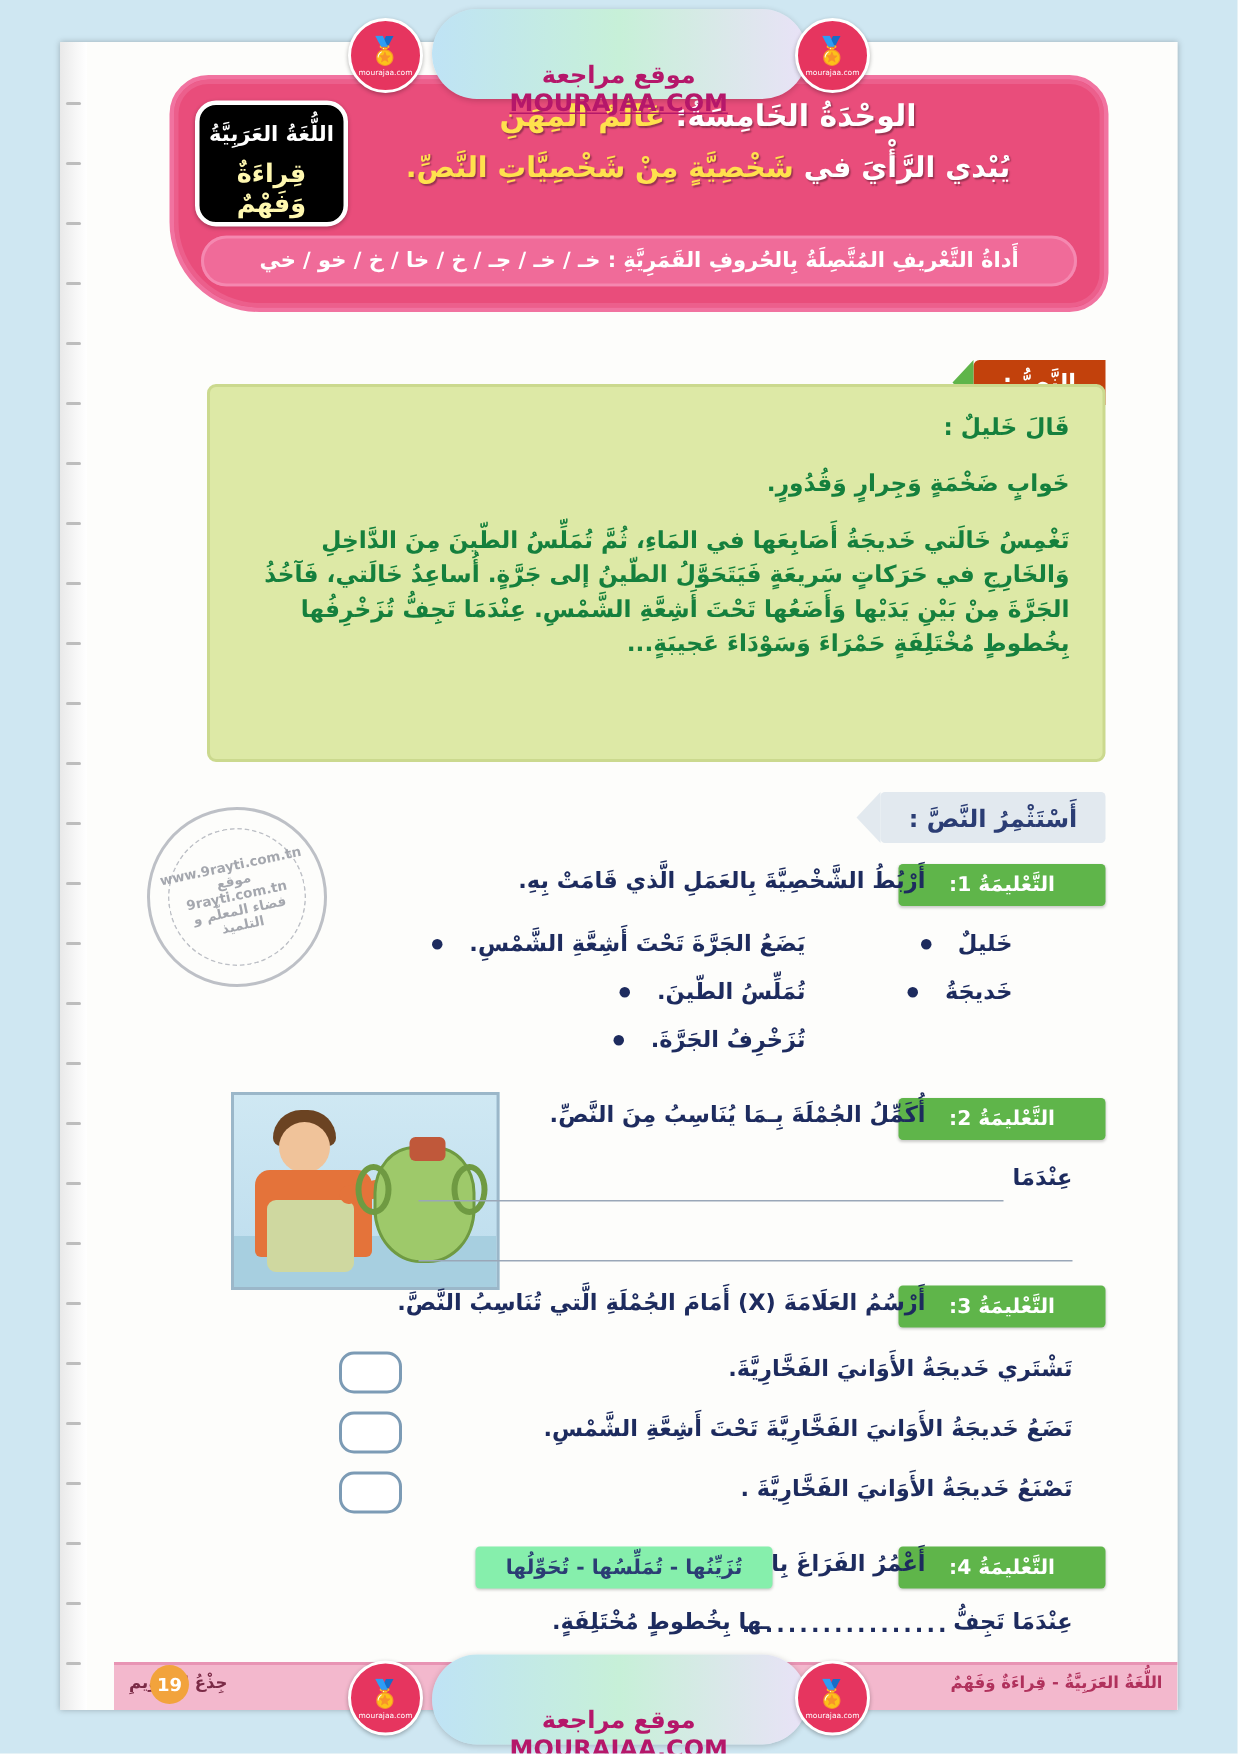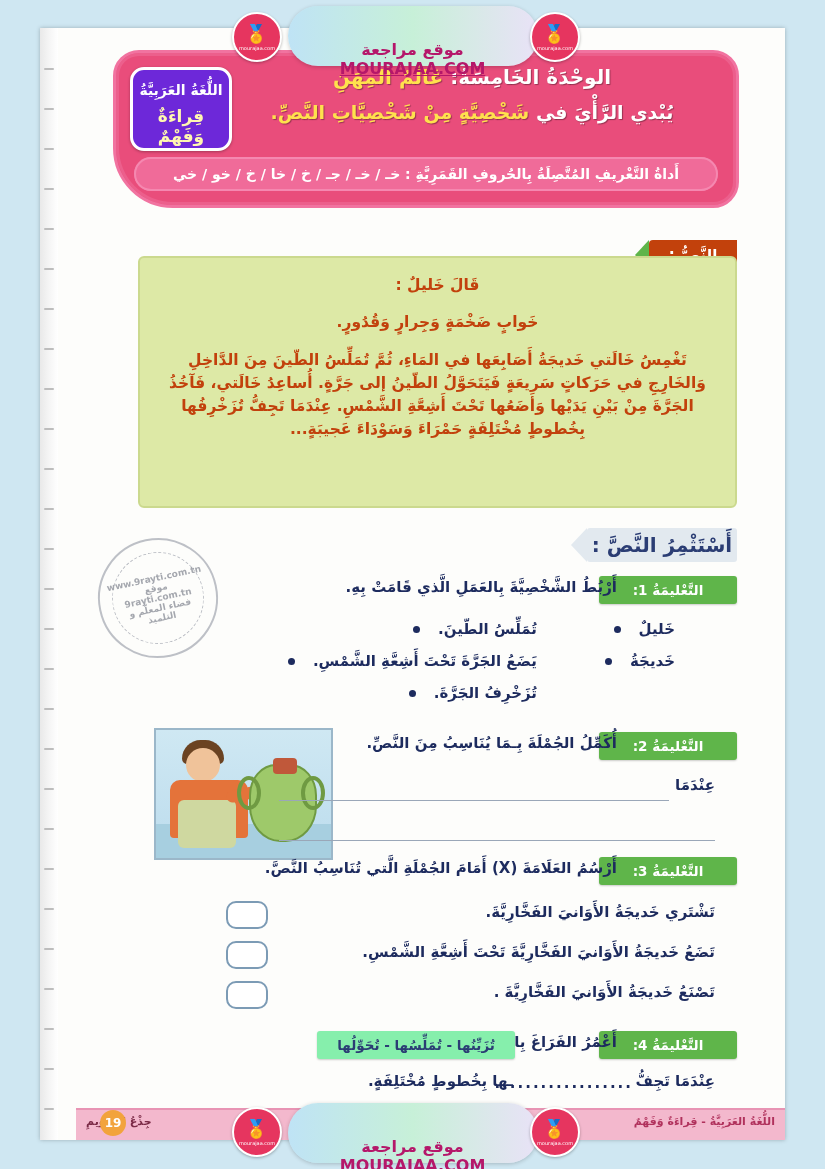--- a/index.html
+++ b/index.html
@@ -53,21 +53,21 @@
   .goal-line .hl{color:#ffe14d;}
   .rule-strip{
     position:absolute;left:18px;right:18px;bottom:14px;height:34px;
     background:#f06b99;border-radius:18px;
     display:flex;align-items:center;justify-content:center;
     color:#fff;font-size:14px;font-weight:bold;direction:rtl;
     box-shadow:inset 0 0 0 2px #f588b0;
   }
   .subject-badge{
     position:absolute;left:14px;top:14px;width:96px;height:78px;
-    background:#6d28d9;border:3px solid #ffffff;border-radius:14px;
+    background:#000000;border:3px solid #ffffff;border-radius:14px;
     color:#fff;text-align:center;font-weight:bold;direction:rtl;
     box-shadow:0 1px 3px rgba(0,0,0,.3);
   }
   .subject-badge .l1{display:block;margin-top:12px;font-size:14px;}
   .subject-badge .l2{display:block;margin-top:8px;font-size:17px;color:#fff8b0;}
 
   
   .text-tab{
     position:absolute;right:48px;top:212px;width:88px;height:30px;
     background:#c2410c;color:#fff;font-size:15px;font-weight:bold;
@@ -77,28 +77,28 @@
   .text-tab:after{
     content:"";position:absolute;left:-14px;top:0;border-top:15px solid transparent;
     border-bottom:15px solid transparent;border-right:14px solid #5fb54a;
   }
   .text-box{
     position:absolute;left:80px;right:48px;top:228px;height:252px;
     background:#dde9a6;border:2px solid #cbd98e;border-radius:6px;
     padding:16px 22px 10px 22px;box-sizing:border-box;direction:rtl;
   }
   .text-box p{
-    margin:0 0 14px 0;color:#c2410c;font-size:15.5px;line-height:1.5;
-    text-align:center;font-weight:bold;
+    margin:0 0 14px 0;color:#15803d;font-size:15.5px;line-height:1.5;
+    text-align:right;font-weight:bold;
   }
 
   
   .exploit-tab{
     position:absolute;right:48px;top:500px;width:150px;height:34px;
-    background:#e2e9ef;color:#2b3d74;font-size:20px;font-weight:bold;
+    background:#e2e9ef;color:#2b3d74;font-size:16px;font-weight:bold;
     display:flex;align-items:center;justify-content:center;direction:rtl;
     border-radius:3px;
   }
   .exploit-tab:after{
     content:"";position:absolute;left:-16px;top:0;border-top:17px solid transparent;
     border-bottom:17px solid transparent;border-right:16px solid #e2e9ef;
   }
 
   
   .chip{
@@ -268,25 +268,25 @@
           <span class="dot"></span>
         </div>
       <div class="bul-row">
           <span class="bul-txt">خَديجَةُ</span>
           <span class="dot"></span>
         </div>
     </div>
 
     <div class="bullets" style="right:248px;top:592px;">
       <div class="bul-row">
+          <span class="bul-txt">يَضَعُ الجَرَّةَ تَحْتَ أَشِعَّةِ الشَّمْسِ.</span>
+          <span class="dot"></span>
+        </div>
+      <div class="bul-row">
           <span class="bul-txt">تُمَلِّسُ الطّينَ.</span>
-          <span class="dot"></span>
-        </div>
-      <div class="bul-row">
-          <span class="bul-txt">يَضَعُ الجَرَّةَ تَحْتَ أَشِعَّةِ الشَّمْسِ.</span>
           <span class="dot"></span>
         </div>
       <div class="bul-row">
           <span class="bul-txt">تُزَخْرِفُ الجَرَّةَ.</span>
           <span class="dot"></span>
         </div>
     </div>
 
     <div class="picture">
       <div class="pic-sky"></div>

